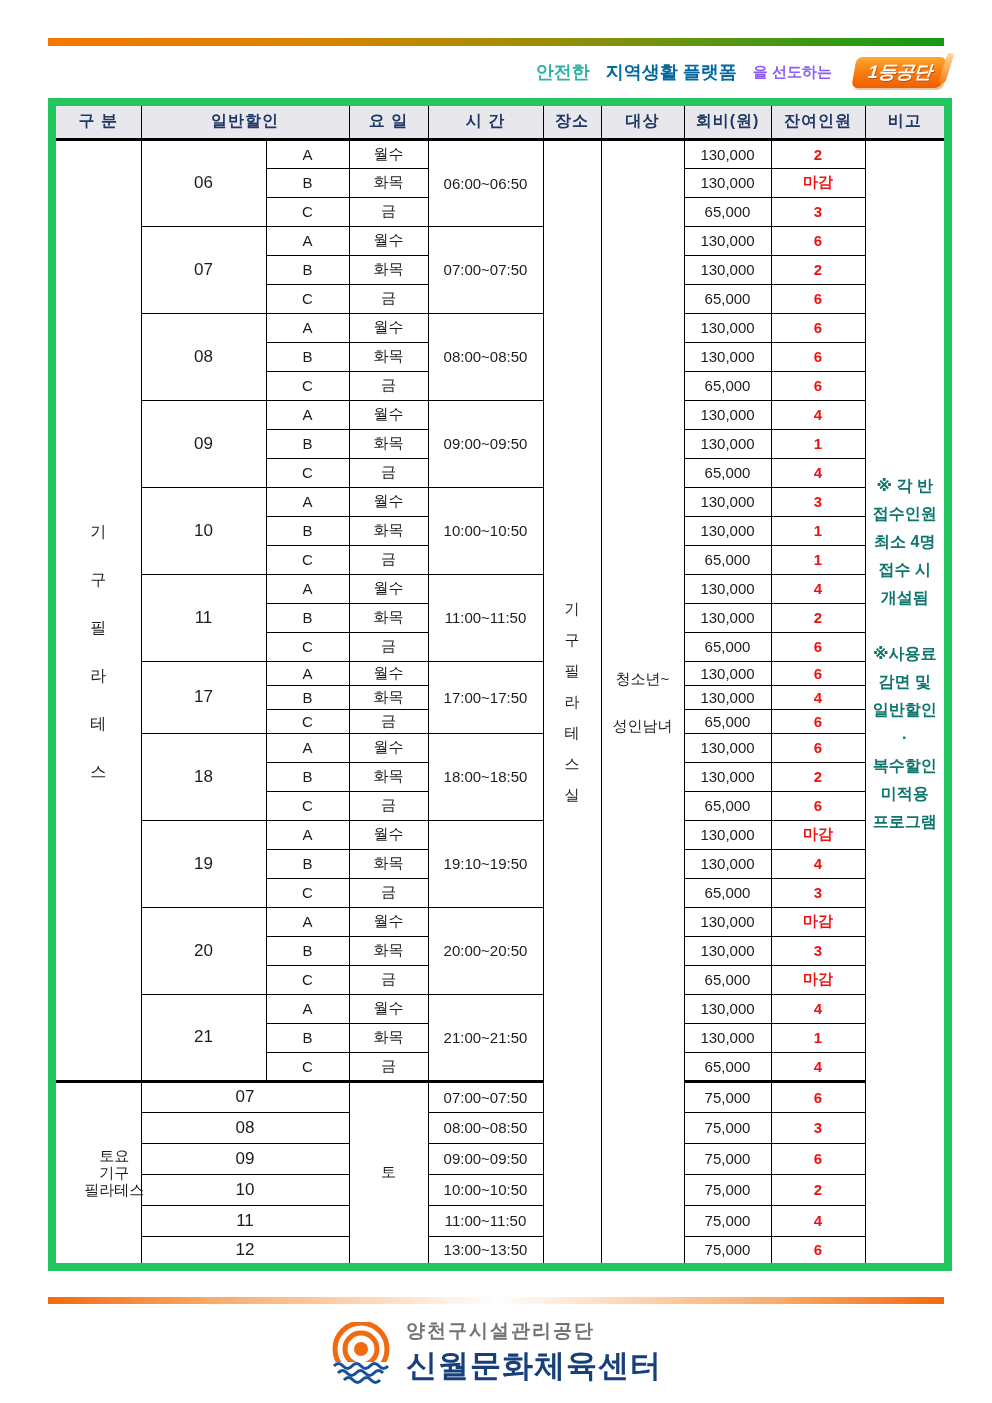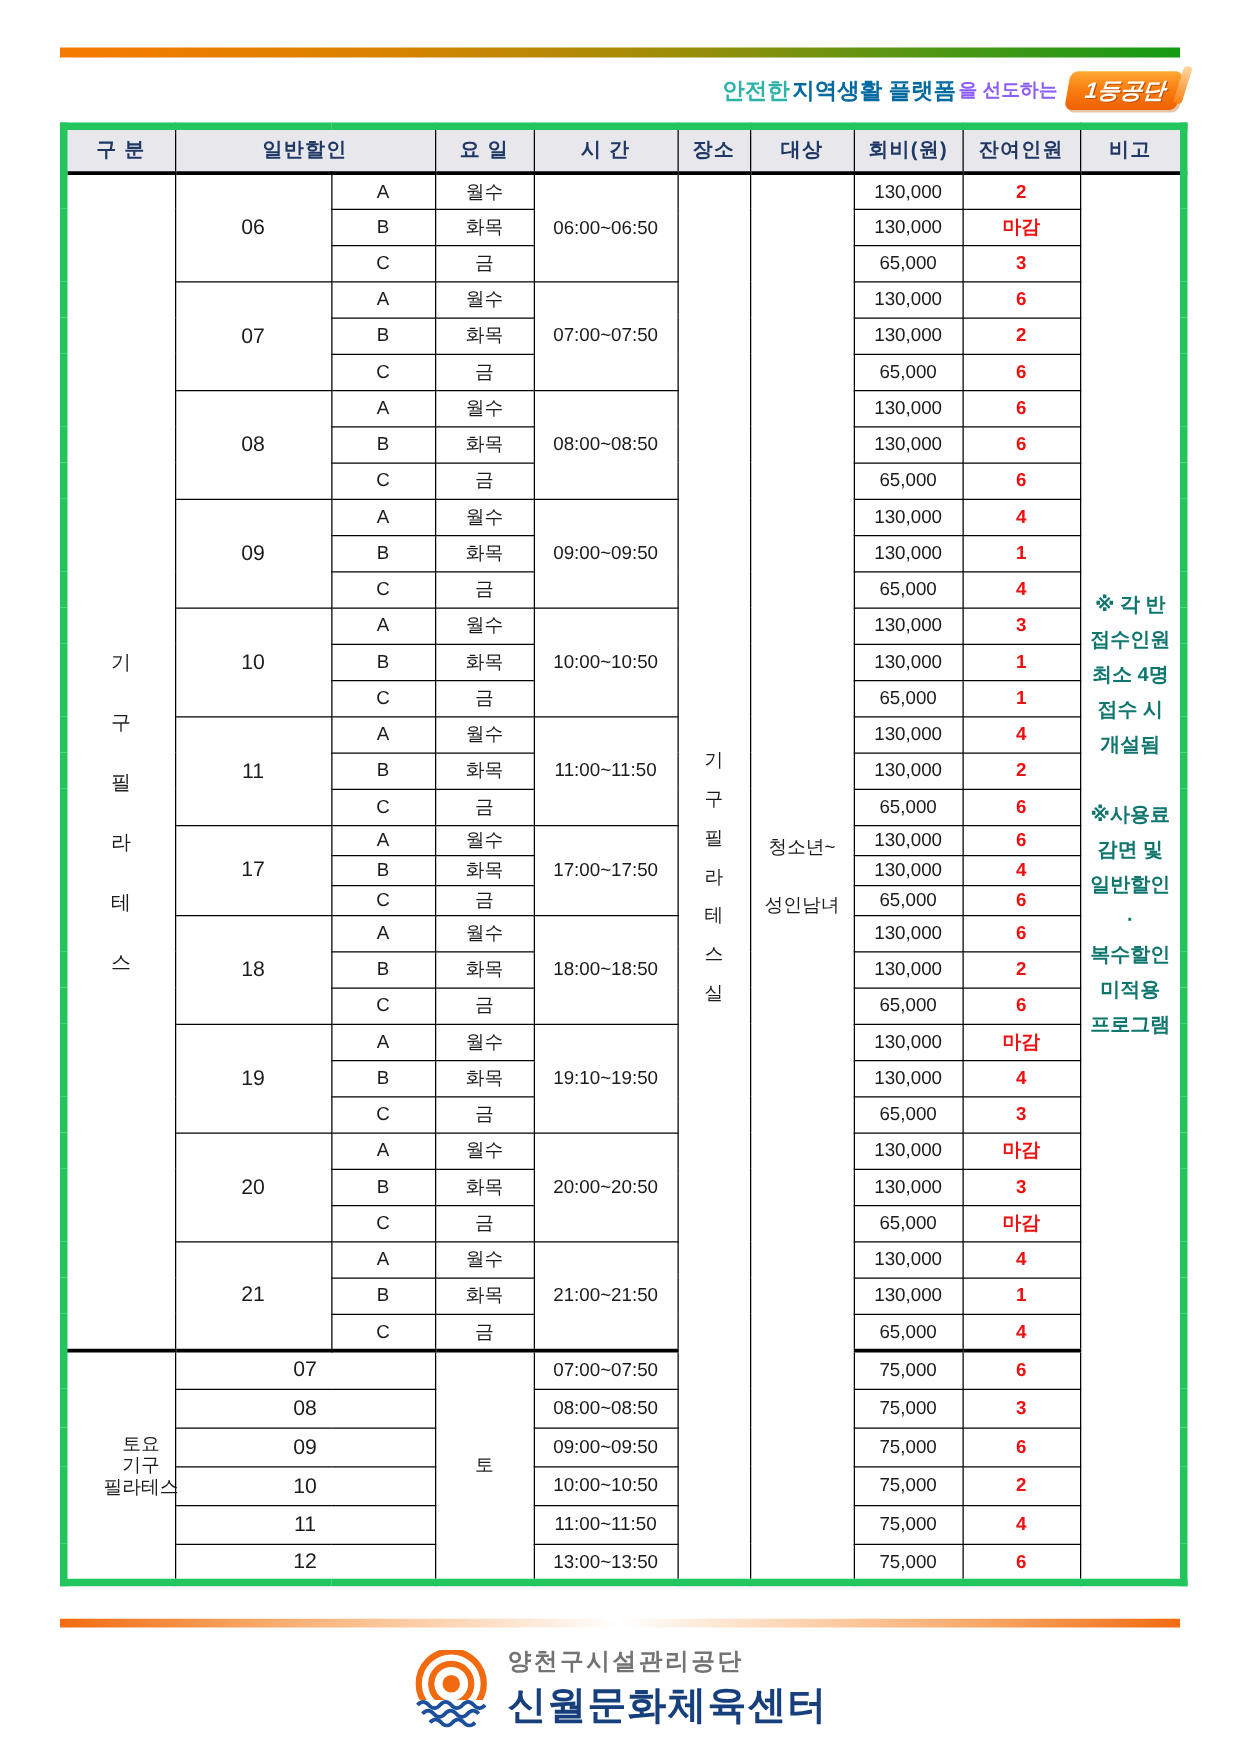--- a/index.html
+++ b/index.html
@@ -12,21 +12,21 @@
 
   
   .top-bar {
     margin-top:38px; height:8px; width:896px;
     background:linear-gradient(90deg,#f57900 0%,#d88400 30%,#9d8d08 55%,#4f9714 78%,#149a14 100%);
   }
 
   
   .slogan-row {
     margin-top:9px; height:34px; display:flex; align-items:center; justify-content:flex-end;
-    gap:2px; font-weight:bold; font-size:18px;
+    gap:16px; font-weight:bold; font-size:18px;
   }
   .slogan-part1 { color:#2fb3a9; }
   .slogan-part2 { color:#0369a1; }
   .slogan-part3 { color:#8b5cf6; font-size:15px; }
   .badge {
     display:inline-block; transform:skewX(-10deg); margin-left:6px;
     background:linear-gradient(180deg,#ffa832 0%,#f97f12 45%,#ef5f00 100%);
     border-radius:6px; padding:3px 12px 4px 14px; position:relative;
     box-shadow:2px 2px 0 rgba(180,90,0,.35);
   }
@@ -35,21 +35,21 @@
   .badge::after { content:""; position:absolute; right:-5px; top:-4px; width:7px; height:30px;
     background:linear-gradient(180deg,#ffd9a0,#f97f12); border-radius:3px; transform:rotate(8deg); }
 
   
   .page-title {
     margin-top:14px; font-size:24px; font-weight:bold; color:#0000e1; letter-spacing:1px;
   }
 
   
   table.schedule { border-collapse:collapse; table-layout:fixed; width:896px; margin-top:9px;
-    border:6px solid #22c55e; }
+    border:8px solid #22c55e; }
   th, td { border:1px solid #000; text-align:center; vertical-align:middle; padding:0;
     font-size:15px; color:#1c1c1c; overflow:visible; }
   thead th { background:#e8e7ec; color:#1f3864; font-weight:bold; font-size:16px;
     height:37px; border-bottom:3px solid #000; letter-spacing:1px; }
   tbody tr { height:29px; }
   tbody tr.compact { height:24px; }
   tbody tr.sat { height:31px; }
   tr.sat-first td { border-top:3px solid #000; }
 
   td .cellwrap { width:100%; }

